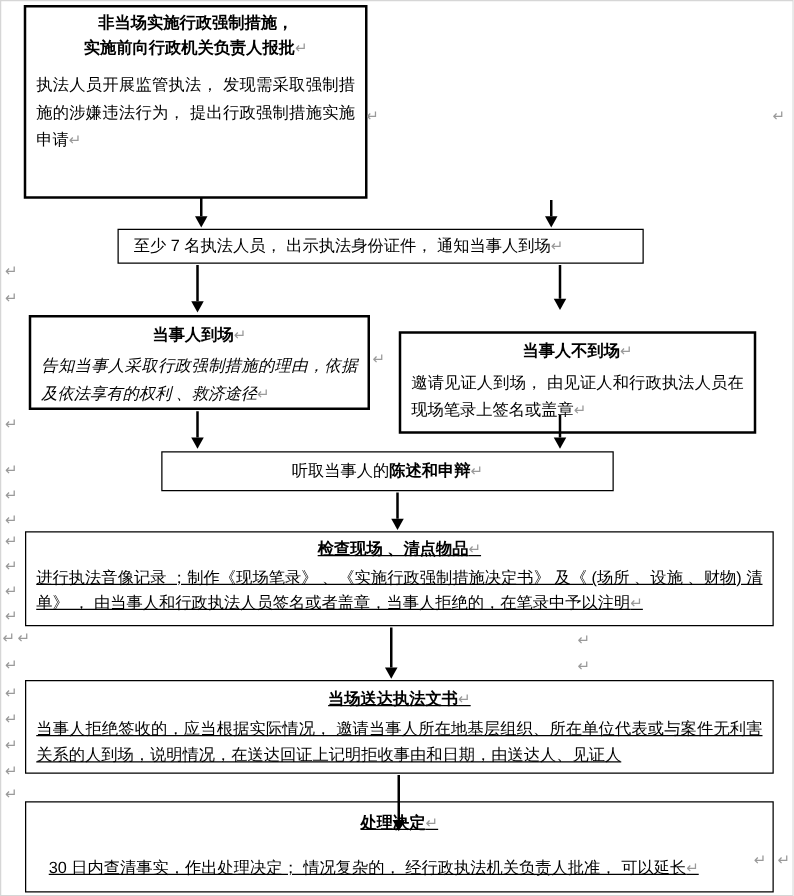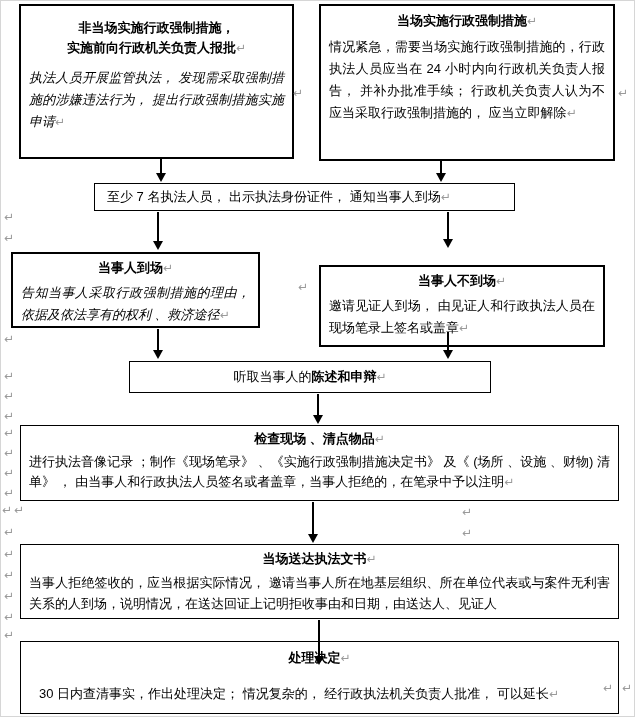--- a/index.html
+++ b/index.html
@@ -14,21 +14,21 @@
     overflow:hidden;
   }
   .box{
     position:absolute;
     background:#ffffff;
     border:1px solid #000000;
     box-sizing:border-box;
     overflow:hidden;
   }
   .box.thick{border-width:2px;}
-  .box.mid{border-width:1.5px;}
+  .box.mid{border-width:1.5px;text-decoration:underline;}
   .box-title{
     font-weight:bold;
     text-align:center;
     font-size:13px;
     line-height:19px;
     padding-top:5px;
   }
   .box-body{
     font-size:13px;
     line-height:21px;
@@ -67,40 +67,36 @@
   }
   .front{z-index:5;}
   b{font-weight:bold;}
 </style>
 </head>
 <body>
 
 <div class="page">
 
   <div class="box thick" style="left:18px;top:3px;width:275px;height:155px;">
-    <div class="box-title" style="padding-top:12px;line-height:20px;">
+    <div class="box-title" style="padding-top:2px;line-height:20px;">
       <span style="display:block;">非当场实施行政强制措施，</span>
       <span style="display:block;"><span>实施前向行政机关负责人报批</span><span class="imark">↵</span></span>
     </div>
-    <div class="box-body" style="line-height:22px;margin-top:9px;font-style:italic;"><span>执法人员开展监管执法， 发现需采取强制措施的涉嫌违法行为， 提出行政强制措施实施申请</span><span class="imark">↵</span></div>
+    <div class="box-body" style="line-height:22px;margin-top:9px;"><span>执法人员开展监管执法， 发现需采取强制措施的涉嫌违法行为， 提出行政强制措施实施申请</span><span class="imark">↵</span></div>
   </div>
 
-  <div class="box thick" style="left:318px;top:3px;width:296px;height:157px;">
-    <div class="box-title"><span>当场实施行政强制措施</span><span class="imark">↵</span></div>
-    <div class="box-body" style="line-height:22px;margin-top:5px;"><span>情况紧急，需要当场实施行政强制措施的，行政执法人员应当在 24 小时内向行政机关负责人报告， 并补办批准手续； 行政机关负责人认为不应当采取行政强制措施的， 应当立即解除</span><span class="imark">↵</span></div>
-  </div>
 
   <div class="box" style="left:93px;top:182px;width:421px;height:28px;">
     <div class="centerline pad">
         <span>至少 7 名执法人员， 出示执法身份证件， 通知当事人到场</span>
         <span class="imark">↵</span>
       </div>
   </div>
 
-  <div class="box thick" style="left:10px;top:251px;width:249px;height:76px;">
+  <div class="box thick" style="left:22px;top:251px;width:273px;height:76px;">
     <div class="box-title" style="padding-top:4px;"><span>当事人到场</span><span class="imark">↵</span></div>
     <div class="box-body" style="line-height:22px;margin-top:4px;font-style:italic;"><span>告知当事人采取行政强制措施的理由，依据及依法享有的权利 、救济途径</span><span class="imark">↵</span></div>
   </div>
 
   <div class="box thick" style="left:318px;top:264px;width:286px;height:82px;">
     <div class="box-title" style="padding-top:4px;"><span>当事人不到场</span><span class="imark">↵</span></div>
     <div class="box-body" style="line-height:22px;margin-top:4px;"><span>邀请见证人到场， 由见证人和行政执法人员在现场笔录上签名或盖章</span><span class="imark">↵</span></div>
   </div>
 
   <div class="box" style="left:128px;top:360px;width:362px;height:32px;">

